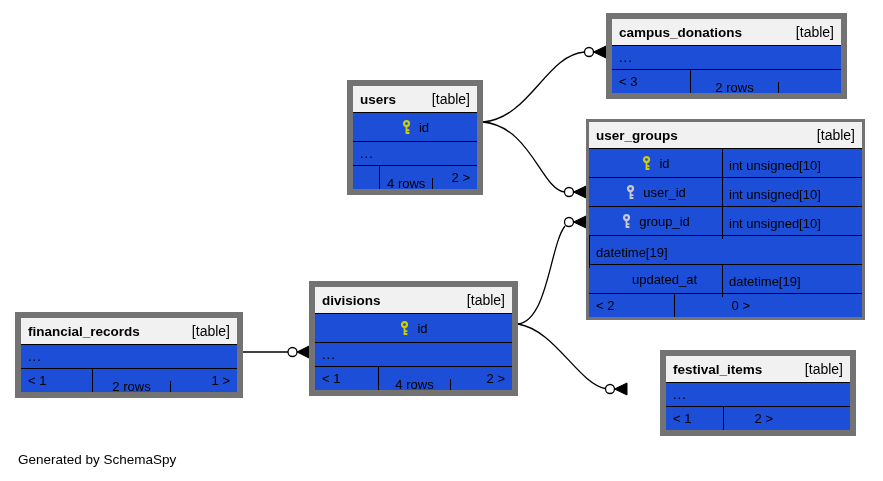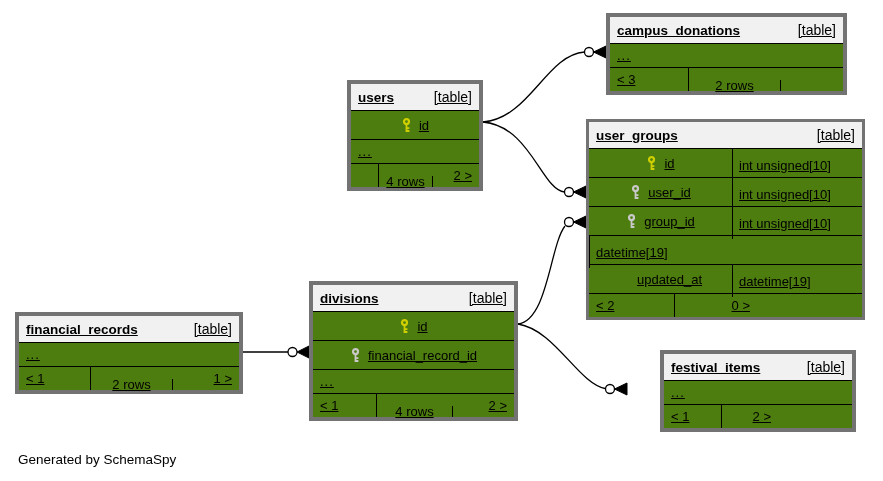--- a/index.html
+++ b/index.html
@@ -18,24 +18,23 @@
   .connectors {
     position:absolute; left:0; top:0; width:883px; height:481px;
     pointer-events:none;
   }
   .connectors path.rel { fill:none; stroke:#000; stroke-width:1.3px; }
   .connectors circle.endcap { fill:#fff; stroke:#000; stroke-width:1.3px; }
   .connectors polygon.arrow { fill:#000; stroke:#000; }
 
   .dtable {
     position:absolute;
-    background:#4d7c0f;
-    border:4px solid #737373;
+    background:#1d4ed8;
+    border:6px solid #737373;
     font-size:13px;
-    text-decoration:underline;
   }
   .dtable.emphasized { border-width:3px; }
 
   .t-header {
     height:27px;
     background: var(--header-bg, #f1f1f1);
     border-bottom:1px solid #000;
     display:flex; justify-content:space-between; align-items:center;
     padding:0 7px;
     white-space:nowrap;
@@ -46,21 +45,21 @@
   .t-colrow {
     height:29px;
     border-bottom:1px solid #000;
     display:flex; align-items:stretch;
     white-space:nowrap;
   }
   .cname {
     flex:1; display:flex; align-items:center; gap:7px; padding:0 7px;justify-content:center;
   }
   .ctype {
-    width:130px; border-left:1px solid #000;
+    width:140px; border-left:1px solid #000;
     display:flex; align-items:center; padding:16px 6px;
   }
   .keyicon { width:11px; height:15px; display:inline-flex; flex:0 0 11px; }
   .keyicon.pk { color: var(--pk-color, #cfcf00); }
   .keyicon.fk { color: var(--fk-color, #c9c9c9); }
   .keyicon.none { visibility:hidden; }
 
   .t-ellipsis {
     height:24px;
     border-bottom:1px solid #000;
@@ -227,31 +226,20 @@
       <span class="cname">
         <span class="keyicon pk">
           <svg width="11" height="15" viewBox="0 0 11 15">
               <circle cx="5.5" cy="3.6" r="2.5" fill="none" stroke="currentColor" stroke-width="2.2"></circle>
               <path d="M5.5 6.2 V14 M5.5 10.2 H8.4 M5.5 13 H8.4" fill="none" stroke="currentColor" stroke-width="1.8"></path>
             </svg>
         </span>
         <span>id</span>
       </span>
     </div>
-    <div class="t-colrow">
-      <span class="cname">
-        <span class="keyicon fk">
-          <svg width="11" height="15" viewBox="0 0 11 15">
-              <circle cx="5.5" cy="3.6" r="2.5" fill="none" stroke="currentColor" stroke-width="2.2"></circle>
-              <path d="M5.5 6.2 V14 M5.5 10.2 H8.4 M5.5 13 H8.4" fill="none" stroke="currentColor" stroke-width="1.8"></path>
-            </svg>
-        </span>
-        <span>financial_record_id</span>
-      </span>
-    </div>
     <div class="t-ellipsis">...</div>
     <div class="t-footer">
       <span class="fc left" style="width:64px">&lt; 1</span>
       <span class="fc center">4 rows</span>
       <span class="fc right" style="width:61px">2 &gt;</span>
     </div>
   </div>
 
   <div class="dtable" style="left:15px;top:312px;width:228px">
     <div class="t-header">

